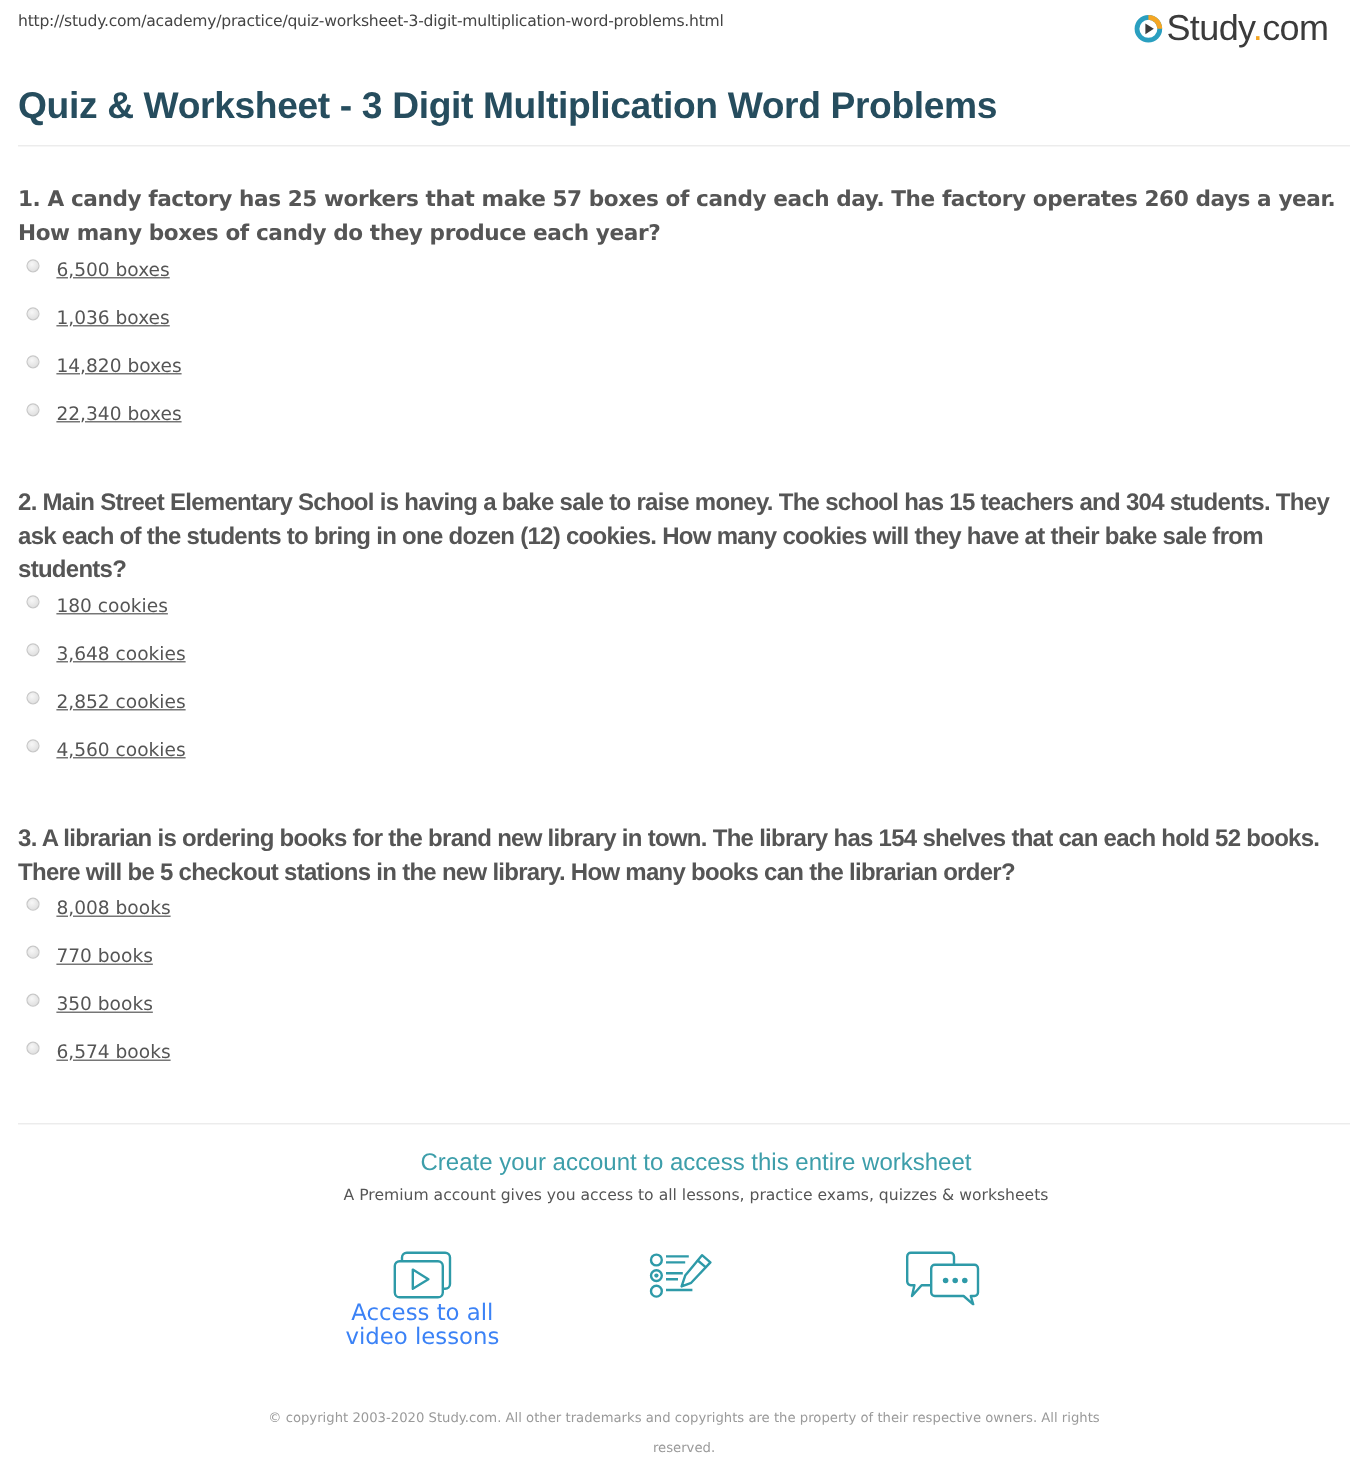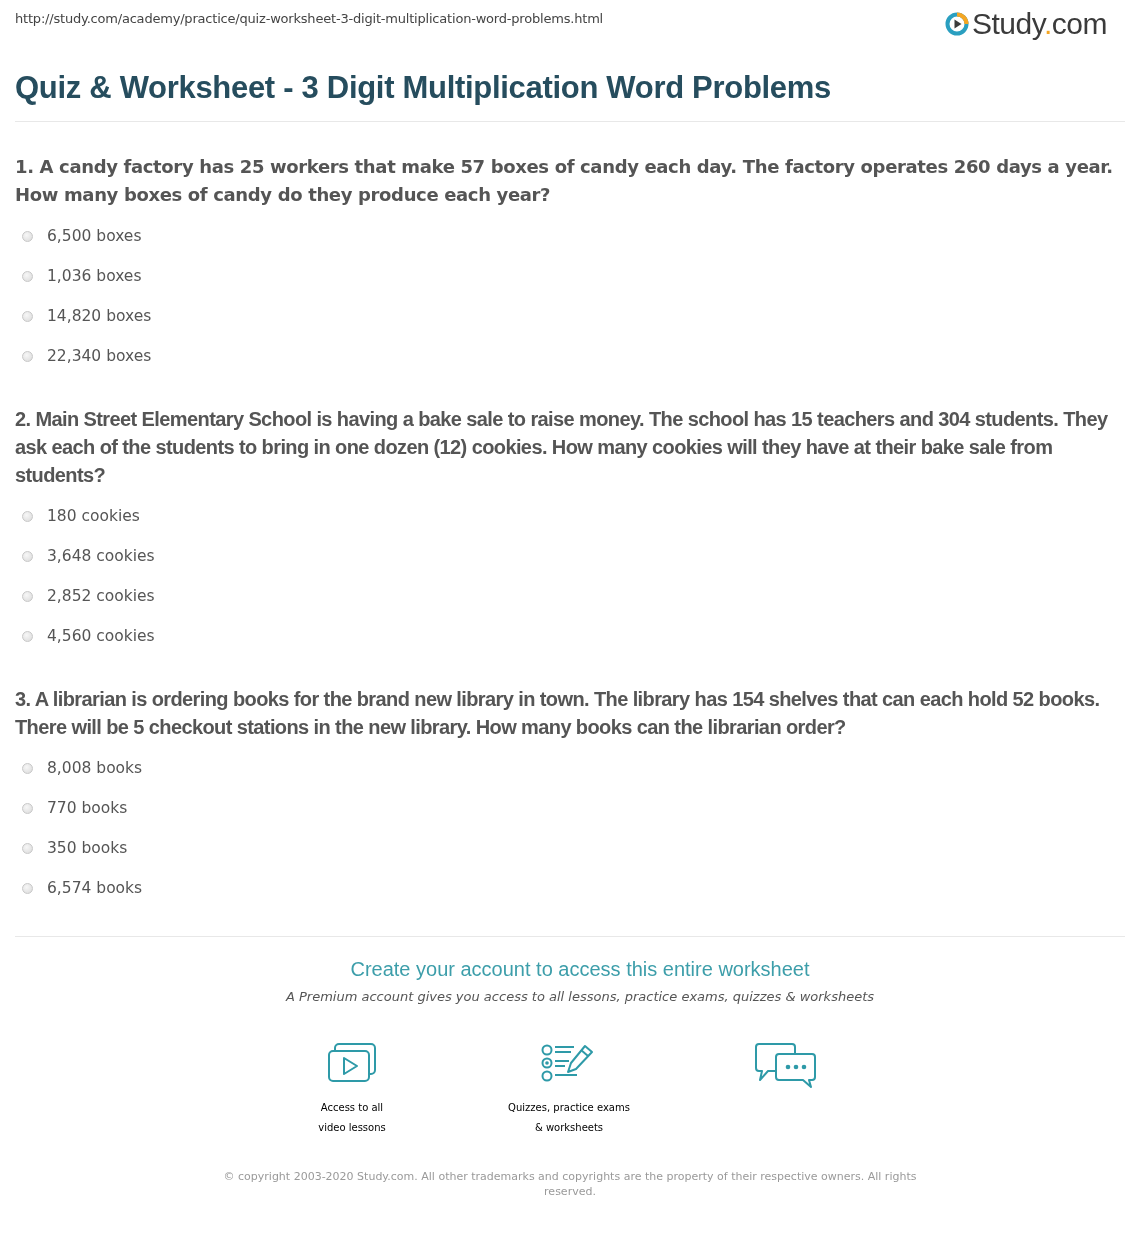--- a/index.html
+++ b/index.html
@@ -13,32 +13,32 @@
     .logo-text { font-family: "Liberation Sans", sans-serif; font-size: 30px; color: #3b3b3b; letter-spacing: -0.5px; line-height: 30px; }
     .logo-text .dot { color: #f5a623; }
 
     .title { position: absolute; left: 15px; top: 70px; font-family: "Liberation Sans", sans-serif; font-size: 31px; color: #264d5e; letter-spacing: -0.3px; }
     .divider { position: absolute; left: 15px; width: 1110px; height: 1px; background: #e8e8e8; }
 
     .question { position: absolute; left: 15px; width: 1115px; font-size: 18px; line-height: 28px; color: #555; font-weight: bold; letter-spacing: -0.35px; }
     .q2, .q3 { font-family: "Liberation Sans", sans-serif; font-size: 20px; font-weight: bold; letter-spacing: -0.6px; }
 
     .options { position: absolute; left: 22px; }
-    .option { display: flex; align-items: center; height: 40px; font-size: 15.5px; color: #555; }
+    .option { display: flex; height: 40px; font-size: 15.5px; color: #555; text-decoration: underline; }
     .radio { width: 11px; height: 11px; border-radius: 50%; border: 1px solid #c8c8c8; background: radial-gradient(circle at 40% 35%, #f7f7f7, #d9d9d9); margin-right: 14px; }
 
     .cta { position: absolute; left: 0; width: 1140px; text-align: center; padding-left: 20px; }
     .cta-title { top: 958px; font-size: 20px; color: #3d9eaa; font-family: "Liberation Sans", sans-serif; }
-    .cta-sub { top: 989px; font-size: 13px; color: #555; font-style: italic; }
+    .cta-sub { top: 989px; font-size: 13px; color: #555; }
 
     .feature { position: absolute; top: 1042px; width: 200px; text-align: center; }
     .feature svg { display: block; margin: 0 auto; }
-    .feature-label { margin-top: 14px; font-size: 10px; line-height: 20px; color: #000000; }
+    .feature-label { font-size: 19px; line-height: 20px; color: #3b82f6; }
 
-    .copyright { position: absolute; left: 210px; width: 720px; top: 1169px; text-align: center; font-size: 11px; line-height: 15px; color: #9a9a9a; }
+    .copyright { position: absolute; left: 210px; width: 720px; top: 1169px; text-align: center; font-size: 11px; line-height: 25px; color: #9a9a9a; }
   </style>
 </head>
 <body>
 
 <div class="url">http://study.com/academy/practice/quiz-worksheet-3-digit-multiplication-word-problems.html</div>
 
 <div class="logo">
   <span class="logo-mark">
     <svg width="24" height="24" viewBox="0 0 24 24">
       <circle cx="12" cy="12" r="9.5" fill="none" stroke="#2a9fc0" stroke-width="4"></circle>
@@ -136,24 +136,20 @@
     <circle cx="6" cy="21" r="1.8" fill="#2e9aa8"></circle>
     <circle cx="6" cy="34" r="4.5" fill="none" stroke="#2e9aa8" stroke-width="2"></circle>
     <line x1="14" y1="5" x2="33" y2="5" stroke="#2e9aa8" stroke-width="2"></line>
     <line x1="14" y1="10" x2="30" y2="10" stroke="#2e9aa8" stroke-width="2"></line>
     <line x1="14" y1="19" x2="28" y2="19" stroke="#2e9aa8" stroke-width="2"></line>
     <line x1="14" y1="24" x2="24" y2="24" stroke="#2e9aa8" stroke-width="2"></line>
     <line x1="14" y1="33" x2="36" y2="33" stroke="#2e9aa8" stroke-width="2"></line>
     <path d="M44 4 L51 10 L35 27 L27 30 L30 21 Z" fill="none" stroke="#2e9aa8" stroke-width="2" stroke-linejoin="round"></path>
     <line x1="40" y1="8" x2="47" y2="14" stroke="#2e9aa8" stroke-width="2"></line>
   </svg>
-  <div class="feature-label">
-    <div>Quizzes, practice exams</div>
-    <div>&amp; worksheets</div>
-  </div>
 </div>
 
 <div class="feature" style="left:686px;">
   <svg width="64" height="46" viewBox="0 0 64 46">
     <path d="M5 2 H38 a3 3 0 0 1 3 3 V26 a3 3 0 0 1 -3 3 H14 L6 38 L8 29 H5 a3 3 0 0 1 -3 -3 V5 a3 3 0 0 1 3 -3 Z" fill="#fff" stroke="#2e9aa8" stroke-width="2" stroke-linejoin="round"></path>
     <path d="M25 12 H58 a3 3 0 0 1 3 3 V35 a3 3 0 0 1 -3 3 H55 L57 45 L49 38 H25 a3 3 0 0 1 -3 -3 V15 a3 3 0 0 1 3 -3 Z" fill="#fff" stroke="#2e9aa8" stroke-width="2" stroke-linejoin="round"></path>
     <circle cx="34" cy="25" r="2.3" fill="#2e9aa8"></circle>
     <circle cx="42" cy="25" r="2.3" fill="#2e9aa8"></circle>
     <circle cx="50" cy="25" r="2.3" fill="#2e9aa8"></circle>
   </svg>

